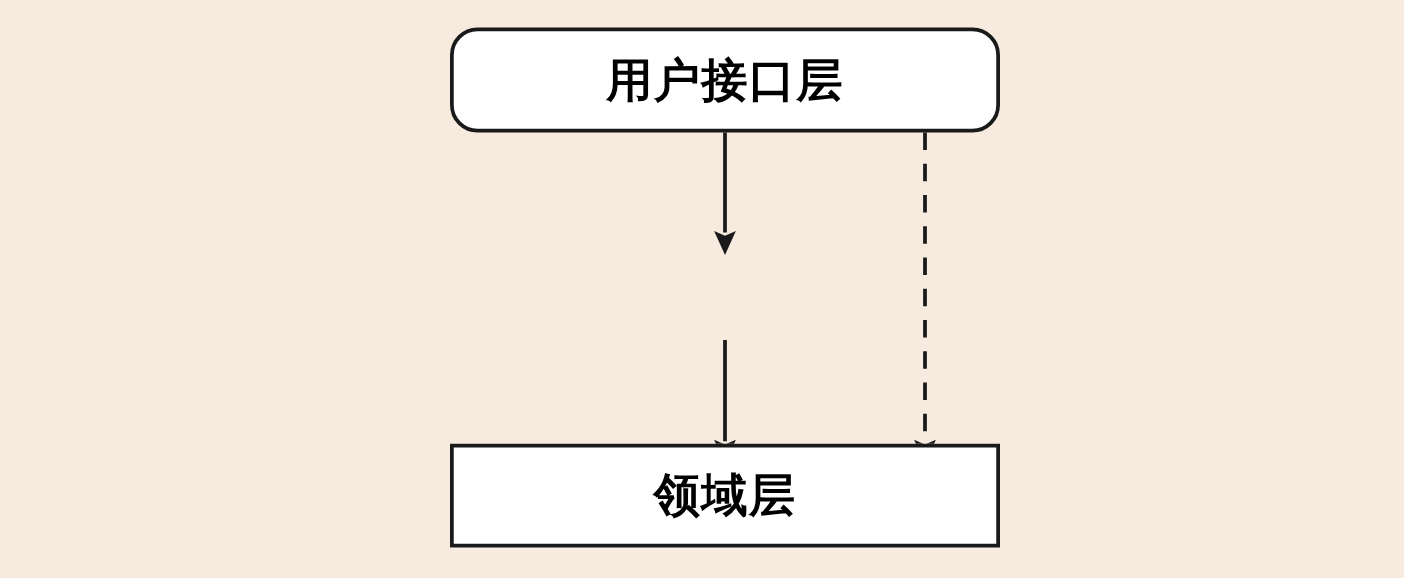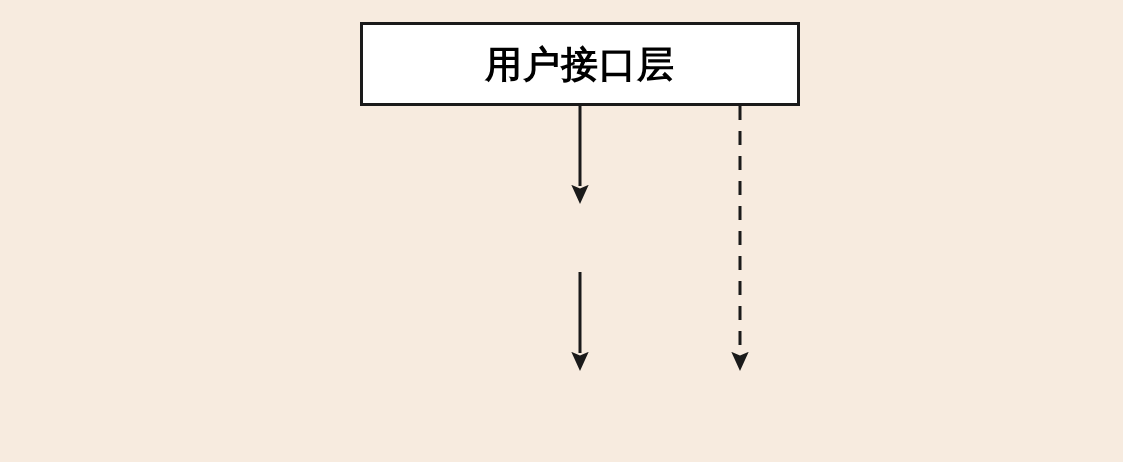--- a/index.html
+++ b/index.html
@@ -44,20 +44,21 @@
     color: #000000;
     letter-spacing: 1px;
     white-space: nowrap;
     user-select: none;
   }
   #node-ui {
     left: 360px;
     top: 22px;
     width: 440px;
     height: 84px;
+    border-radius: 22px;
   }
   #node-app {
     left: 360px;
     top: 188px;
     width: 322px;
     height: 84px;
   }
   #node-domain {
     left: 360px;
     top: 355px;
@@ -82,14 +83,17 @@
     <line x1="580" y1="272" x2="580" y2="353" stroke="#1a1a1a" stroke-width="3" marker-end="url(#arrowhead-filled)"></line>
 
     <line x1="740" y1="106" x2="740" y2="353" stroke="#1a1a1a" stroke-width="3" stroke-dasharray="14 11" marker-end="url(#arrowhead-filled)"></line>
   </svg>
 
   <div class="node-box" id="node-ui">
     <span class="node-label">用户接口层</span>
   </div>
 
 
+  <div class="node-box" id="node-domain">
+    <span class="node-label">领域层</span>
+  </div>
 
 </div>
 
 </body></html>

